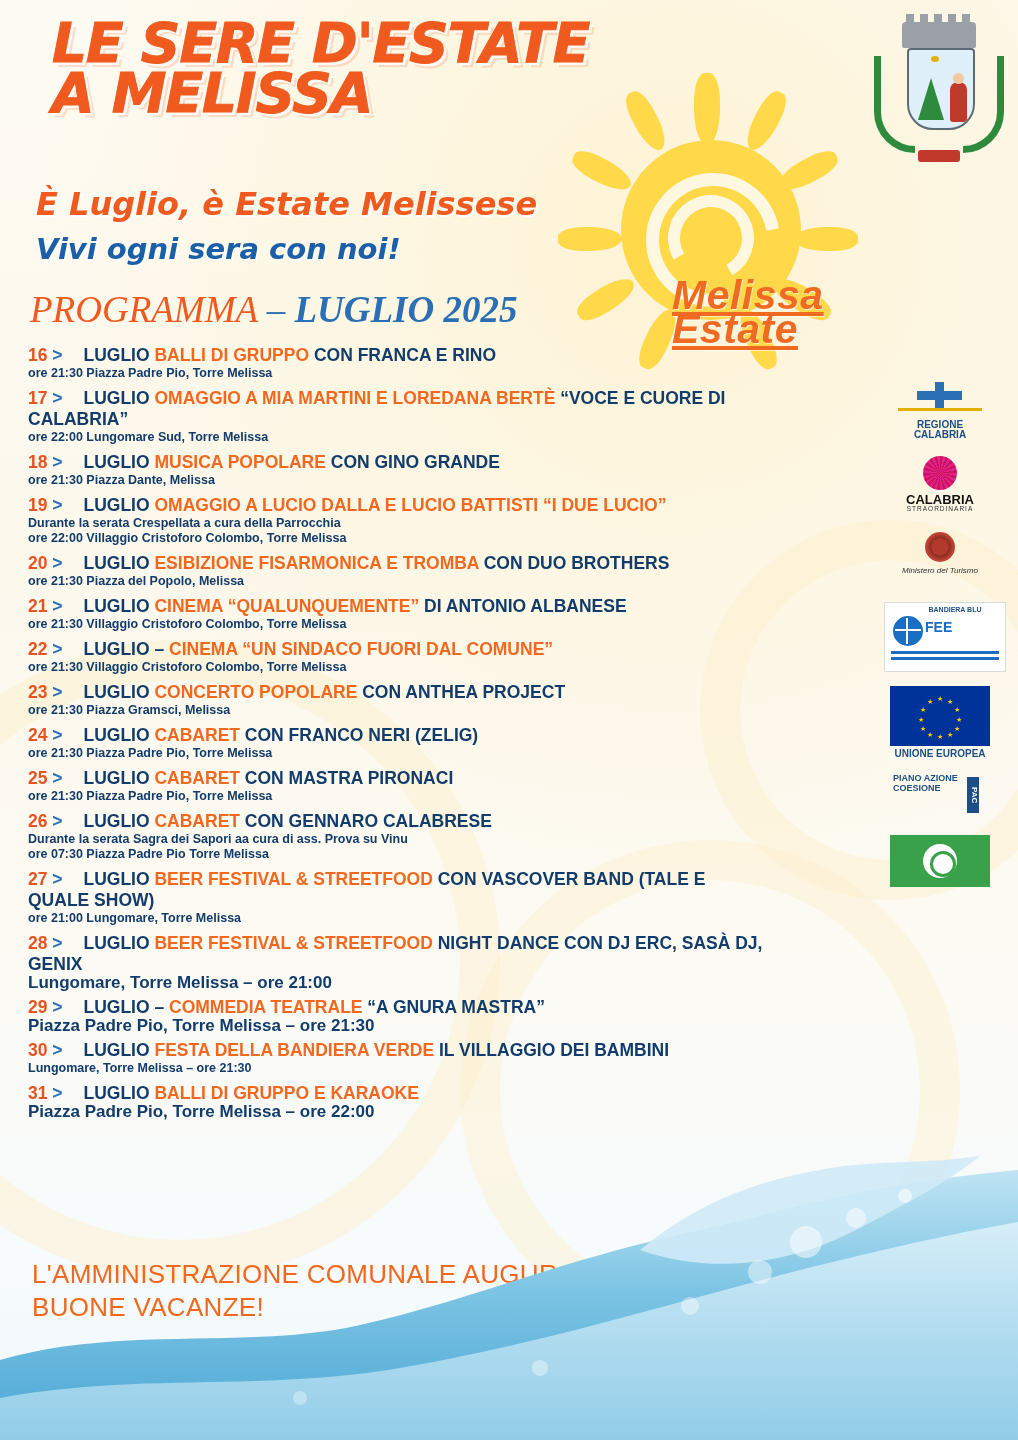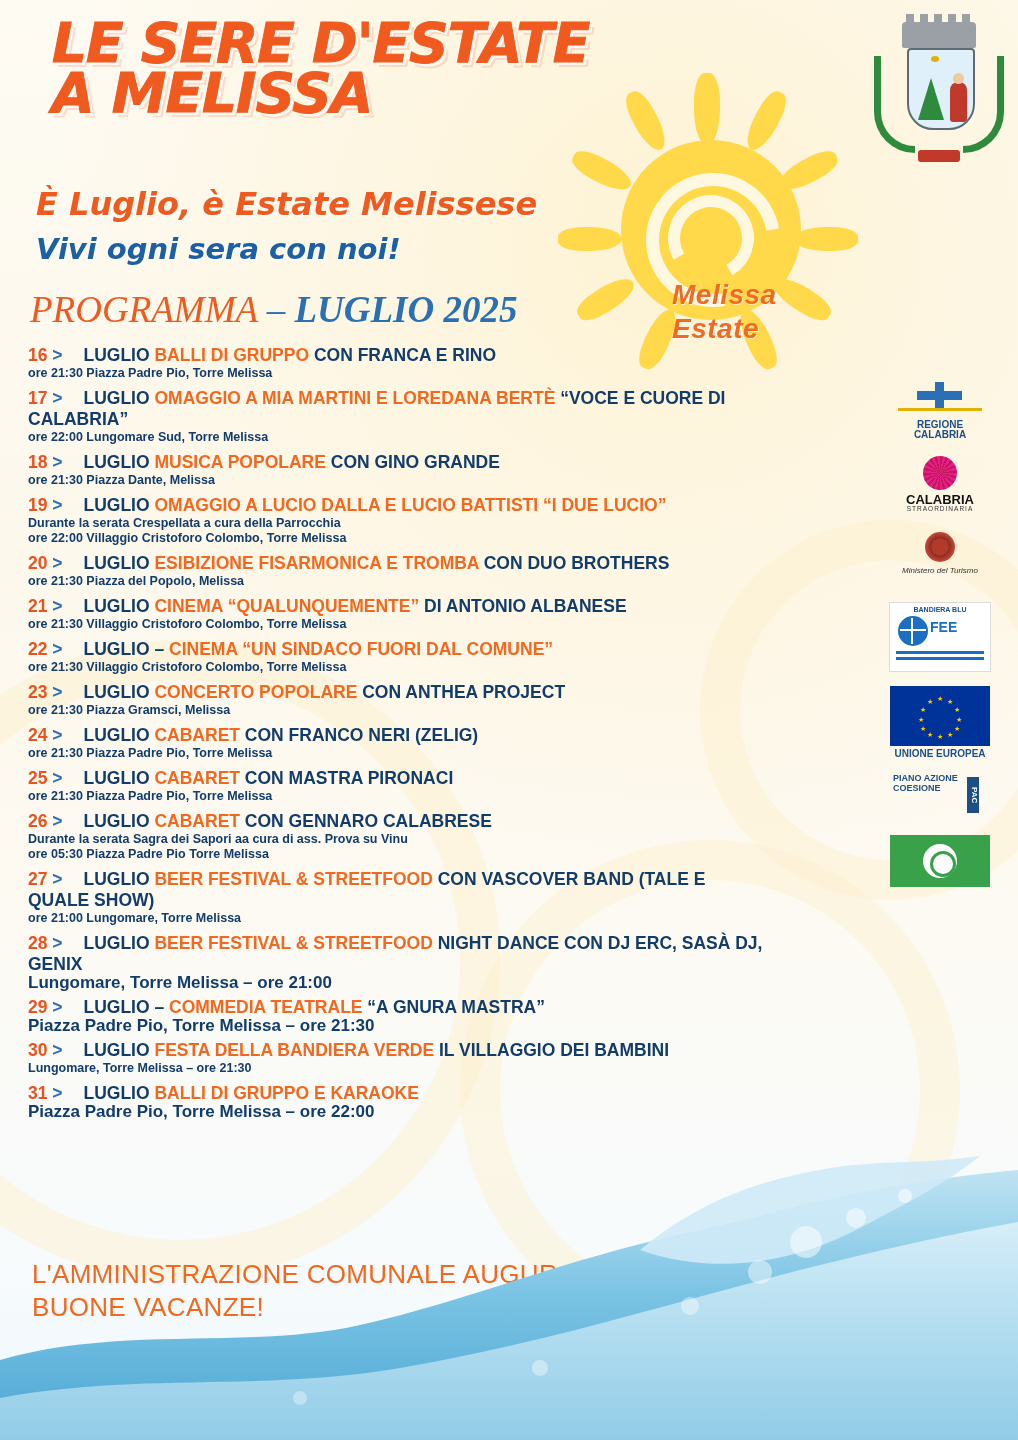--- a/index.html
+++ b/index.html
@@ -23,22 +23,22 @@
   
   .sun{position:absolute;left:576px;top:95px;width:270px;height:270px;}
   .sun .core{position:absolute;left:45px;top:45px;width:180px;height:180px;border-radius:50%;
     background:#ffd94a;}
   .sun .spiral{position:absolute;left:70px;top:78px;width:108px;height:108px;border-radius:50%;
     border:13px solid #fff8e0;border-right-color:transparent;transform:rotate(35deg);}
   .sun .spiral2{position:absolute;left:92px;top:100px;width:62px;height:62px;border-radius:50%;
     border:12px solid #fff8e0;border-bottom-color:transparent;transform:rotate(15deg);}
   .ray{position:absolute;background:#ffd94a;border-radius:40% 40% 50% 50%;}
   .sun-label{position:absolute;left:672px;top:278px;color:#f06a22;font-weight:bold;
-    font-style:italic;font-size:28px;line-height:34px;letter-spacing:.5px;
-    text-shadow:1px 1px 0 rgba(255,255,255,.6);}
+    font-style:italic;font-size:41px;line-height:34px;letter-spacing:.5px;
+    text-shadow:1px 1px 0 rgba(255,255,255,.6);text-decoration:underline;}
 
   
   .title{
     position:absolute;left:32px;top:18px;width:540px;
     font-family:"DejaVu Sans",sans-serif;
     font-weight:bold;font-style:italic;font-size:55px;line-height:50px;
     color:#f05a1e;letter-spacing:-1px;
     text-transform:uppercase;
     -webkit-text-stroke:1px #f05a1e;
     text-shadow:3px 3px 0 rgba(255,255,255,.85), 5px 5px 0 rgba(240,90,30,.18);
@@ -127,21 +127,21 @@
       #c2185b 280deg 290deg,#e91e8c 290deg 300deg,#c2185b 300deg 310deg,#e91e8c 310deg 320deg,
       #c2185b 320deg 330deg,#e91e8c 330deg 340deg,#c2185b 340deg 350deg,#e91e8c 350deg 360deg);}
   .lg-calabria .t1{position:absolute;left:0;right:0;top:38px;font-size:13px;font-weight:bold;color:#111;}
   .lg-calabria .t2{position:absolute;left:0;right:0;top:51px;font-size:6.5px;letter-spacing:1px;color:#333;}
 
   .lg-ministero{height:58px;position:relative;}
   .lg-ministero .emblem{position:absolute;left:50%;top:2px;transform:translateX(-50%);
     width:30px;height:30px;border-radius:50%;background:radial-gradient(circle,#b23a2c 40%,#8b2b20 41%,#c8493a 70%,#7d241a 100%);}
   .lg-ministero .cap{position:absolute;left:0;right:0;top:36px;font-size:8px;font-style:italic;color:#333;}
 
-  .lg-fee{height:68px;background:#fff;border:1px solid #dcdcdc;position:relative;}
+  .lg-fee{height:68px;background:#fff;border:1px solid #dcdcdc;position:relative;padding-left:20px;}
   .lg-fee .top{font-size:7px;font-weight:bold;color:#1d4f86;padding-top:3px;}
   .lg-fee .globe{position:absolute;left:8px;top:13px;width:26px;height:26px;border-radius:50%;
     background:#1a6fc4;border:2px solid #1a6fc4;}
   .lg-fee .globe:before{content:"";position:absolute;left:11px;top:0;width:2px;height:26px;background:#fff;}
   .lg-fee .globe:after{content:"";position:absolute;left:0;top:11px;width:26px;height:2px;background:#fff;}
   .lg-fee .fee{position:absolute;left:40px;top:16px;font-size:14px;font-weight:bold;color:#1a6fc4;}
   .lg-fee .waves{position:absolute;left:6px;right:6px;bottom:6px;height:14px;
     background:linear-gradient(180deg,#1a6fc4 0 3px,#fff 3px 6px,#1a6fc4 6px 9px,#fff 9px 12px);}
 
   .lg-eu{height:60px;background:#003399;position:relative;}
@@ -241,21 +241,21 @@
         <div class="ev-main"><span class="day">24</span> <span class="gt">&gt;</span> <span class="luglio">LUGLIO</span> <span class="hl">CABARET</span><span class=""> CON FRANCO NERI (ZELIG)</span></div>
         <div class="ev-note">ore 21:30 Piazza Padre Pio, Torre Melissa</div>
       </div>
       <div class="event">
         <div class="ev-main"><span class="day">25</span> <span class="gt">&gt;</span> <span class="luglio">LUGLIO</span> <span class="hl">CABARET</span><span class=""> CON MASTRA PIRONACI</span></div>
         <div class="ev-note">ore 21:30 Piazza Padre Pio, Torre Melissa</div>
       </div>
       <div class="event">
         <div class="ev-main"><span class="day">26</span> <span class="gt">&gt;</span> <span class="luglio">LUGLIO</span> <span class="hl">CABARET</span><span class=""> CON GENNARO CALABRESE</span></div>
         <div class="ev-note">Durante la serata Sagra dei Sapori aa cura di ass. Prova su Vinu</div>
-        <div class="ev-note"> ore 05:30 Piazza Padre Pio Torre Melissa</div>
+        <div class="ev-note"> ore 07:30 Piazza Padre Pio Torre Melissa</div>
       </div>
       <div class="event">
         <div class="ev-main"><span class="day">27</span> <span class="gt">&gt;</span> <span class="luglio">LUGLIO</span> <span class="hl">BEER FESTIVAL &amp; STREETFOOD</span><span class=""> CON VASCOVER BAND (TALE E QUALE SHOW)</span></div>
         <div class="ev-note">ore 21:00 Lungomare, Torre Melissa</div>
       </div>
       <div class="event">
         <div class="ev-main"><span class="day">28</span> <span class="gt">&gt;</span> <span class="luglio">LUGLIO</span> <span class="hl">BEER FESTIVAL &amp; STREETFOOD</span><span class=""> NIGHT DANCE CON DJ ERC, SASÀ DJ, GENIX</span></div>
         <div class="ev-note big">Lungomare, Torre Melissa – ore 21:00</div>
       </div>
       <div class="event">

